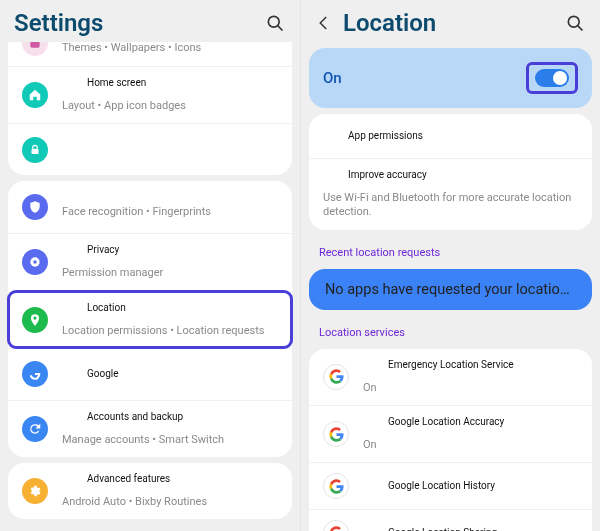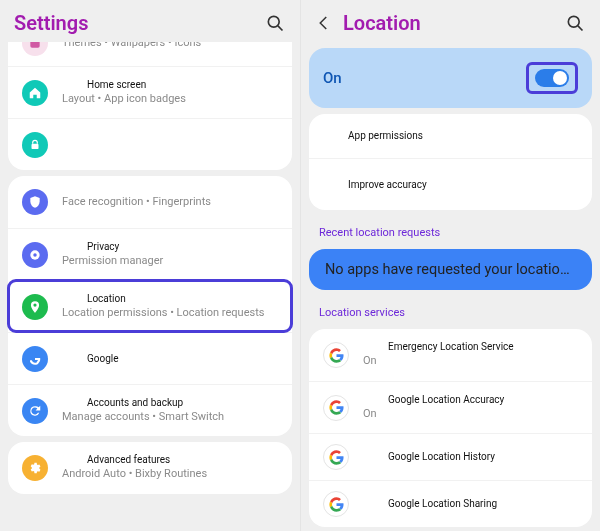--- a/index.html
+++ b/index.html
@@ -11,21 +11,21 @@
     overflow: hidden;
     color: #111;
   }
   .pane { width: 50%; height: 100%; background: #efefef; display: flex; flex-direction: column; overflow: hidden; }
   .pane + .pane { border-left: 1px solid #e4e4e4; }
 
   .header {
     display: flex; align-items: center; padding: 10px 14px 6px 14px;
     height: 42px;
   }
-  .header .title { font-size: 20px; font-weight: 600; flex: 1; color: #a21caf; }
+  .header .title { font-size: 24px; font-weight: 600; flex: 1; color: #0c4a6e; }
   .header .back { width: 22px; display: flex; align-items: center; justify-content: flex-start; margin-right: 6px; }
   .header .search { width: 22px; display: flex; align-items: center; justify-content: center; }
 
   .scroll { flex: 1; overflow-y: hidden; }
 
   .card {
     background: #fff; border-radius: 16px; margin: 6px 8px;
     box-shadow: 0 0 0 rgba(0,0,0,0);
   }
   .row {
@@ -35,21 +35,21 @@
   .row + .row { border-top: 1px solid #f1f1f1; }
   .row.short { min-height: 38px; padding: 4px 14px 10px 14px; }
   .row .icon {
     width: 26px; height: 26px; border-radius: 50%;
     display: flex; align-items: center; justify-content: center;
     margin-right: 14px; flex-shrink: 0;
   }
   .row .icon svg { width: 14px; height: 14px; }
   .row .texts { flex: 1; min-width: 0; }
   .row .label { font-size: 10px; color: #111; line-height: 1.2; white-space: nowrap; overflow: hidden; text-overflow: ellipsis; margin-left: 25px; }
-  .row .sub { font-size: 11px; color: #8a8a8a; line-height: 1.3; margin-top: 1px; white-space: nowrap; overflow: hidden; text-overflow: ellipsis; }
+  .row .sub { font-size: 11px; color: #8a8a8a; line-height: 1.3; margin-top: 10px; white-space: nowrap; overflow: hidden; text-overflow: ellipsis; }
   .row .sub.wrap { white-space: normal; }
 
   .hl {
     outline: 3px solid #4b3dd8; outline-offset: -2px; border-radius: 8px;
   }
   .hl-box {
     border: 3px solid #4b3dd8; border-radius: 6px; padding: 4px 6px;
   }
 
   .section-label {
@@ -242,20 +242,21 @@
 
     <div class="card">
       <div class="row" style="min-height:44px">
         <div class="texts">
           <div class="label">App permissions</div>
         </div>
       </div>
       <div class="row">
         <div class="texts">
           <div class="label">Improve accuracy</div>
+          <div class="sub wrap">Use Wi-Fi and Bluetooth for more accurate location detection.</div>
         </div>
       </div>
     </div>
 
     <div class="section-label">Recent location requests</div>
     <div class="simple-row">No apps have requested your location r..</div>
 
     <div class="section-label">Location services</div>
 
     <div class="card">

